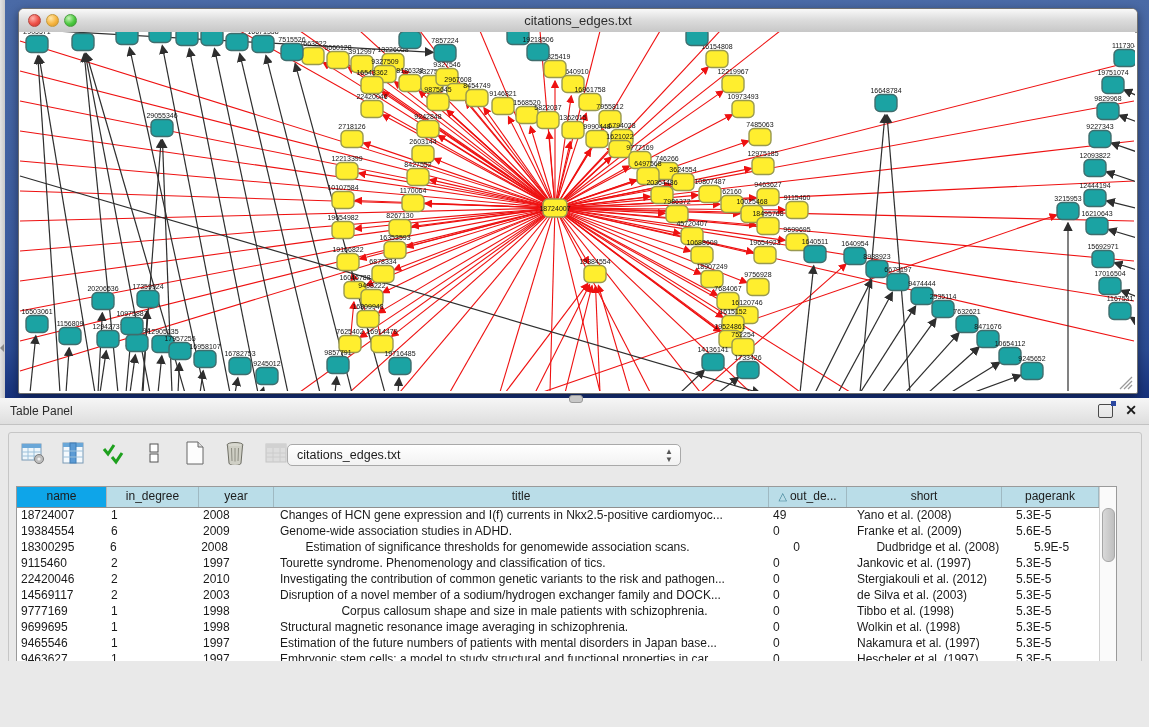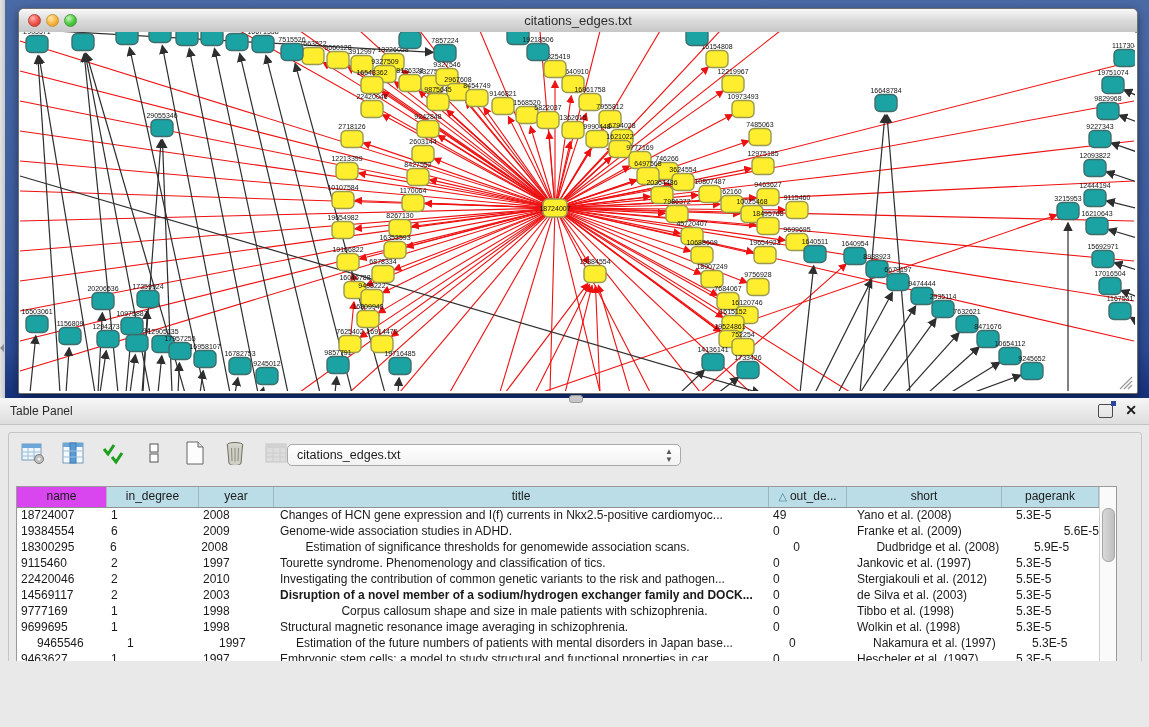--- a/index.html
+++ b/index.html
@@ -37,21 +37,21 @@
   #fx-label{font-size:14px;font-style:italic;font-family:"Liberation Serif",serif;color:#222;margin:0 6px;vertical-align:middle;}
   #sheet-select{position:absolute;left:278px;top:11px;width:394px;height:22px;background:linear-gradient(#ffffff,#f2f2f2);
     border:1px solid #a9a9a9;border-radius:5px;box-sizing:border-box;}
   #sheet-select .val{position:absolute;left:9px;top:3px;font-size:12.5px;color:#1c1c1c;}
   #sheet-select .arrows{position:absolute;right:7px;top:3px;color:#555;font-size:8px;line-height:8px;text-align:center;}
   
   #tablewrap{position:absolute;left:7px;top:53px;width:1101px;height:183px;background:#fff;border:1px solid #9a9a9a;box-sizing:border-box;}
   #thead{display:flex;height:20px;border-bottom:1px solid #8f8f8f;}
   .hcell{box-sizing:border-box;height:20px;line-height:19px;font-size:12px;color:#1c1c1c;text-align:center;
     background:#badde8;border-right:1px solid #9fb9c2;overflow:hidden;white-space:nowrap;}
-  .hcell.first{background:#d946ef;border-right:1px solid #b5b5b5;}
+  .hcell.first{background:#0ea5e9;border-right:1px solid #b5b5b5;}
   .hcell .sort{color:#3f8196;font-size:11px;}
   #tbody .trow{display:flex;height:16px;}
   .tcell{box-sizing:border-box;height:16px;line-height:15px;font-size:12px;color:#1a1a1a;
     overflow:hidden;white-space:nowrap;}
   #vscroll{position:absolute;right:0;top:0;width:17px;height:181px;background:#fafafa;border-left:1px solid #d0d0d0;box-sizing:border-box;}
   #vthumb{position:absolute;left:2px;top:21px;width:11px;height:52px;border-radius:6px;
     background:linear-gradient(90deg,#d9d9d9,#bfbfbf);border:1px solid #a6a6a6;}
   
   #tabbar{position:absolute;left:0;top:284px;width:100%;height:24px;text-align:center;}
   .seg{display:inline-flex;border:1px solid #9a9a9a;border-radius:5px;overflow:hidden;background:#fff;}
@@ -859,21 +859,21 @@
               <div class="tcell" style="width: 155px; padding-left: 10px;">Yano et al. (2008)</div>
               <div class="tcell" style="width: 97px; padding-left: 14px;">5.3E-5</div>
             </div>
             <div class="trow">
               <div class="tcell" style="width: 90px; padding-left: 4px;">19384554</div>
               <div class="tcell" style="width: 92px; padding-left: 4px;">6</div>
               <div class="tcell" style="width: 75px; padding-left: 4px;">2009</div>
               <div class="tcell" style="width: 495px; padding-left: 6px;">Genome-wide association studies in ADHD.</div>
               <div class="tcell" style="width: 78px; padding-left: 4px;">0</div>
               <div class="tcell" style="width: 155px; padding-left: 10px;">Franke et al. (2009)</div>
-              <div class="tcell" style="width: 97px; padding-left: 14px; text-align: right;">5.6E-5</div>
+              <div class="tcell" style="width: 97px; padding-left: 14px;">5.6E-5</div>
             </div>
             <div class="trow">
               <div class="tcell" style="width: 90px; padding-left: 4px;">18300295</div>
               <div class="tcell" style="width: 92px; padding-left: 4px;">6</div>
               <div class="tcell" style="width: 75px; padding-left: 4px;">2008</div>
               <div class="tcell" style="width: 495px; padding-left: 6px; margin-left: 28px;">Estimation of significance thresholds for genomewide association scans.</div>
               <div class="tcell" style="width: 78px; padding-left: 4px;">0</div>
               <div class="tcell" style="width: 155px; padding-left: 10px;">Dudbridge et al. (2008)</div>
               <div class="tcell" style="width: 97px; padding-left: 14px;">5.9E-5</div>
             </div>
@@ -892,21 +892,21 @@
               <div class="tcell" style="width: 75px; padding-left: 4px;">2010</div>
               <div class="tcell" style="width: 495px; padding-left: 6px;">Investigating the contribution of common genetic variants to the risk and pathogen...</div>
               <div class="tcell" style="width: 78px; padding-left: 4px;">0</div>
               <div class="tcell" style="width: 155px; padding-left: 10px;">Stergiakouli et al. (2012)</div>
               <div class="tcell" style="width: 97px; padding-left: 14px;">5.5E-5</div>
             </div>
             <div class="trow">
               <div class="tcell" style="width: 90px; padding-left: 4px;">14569117</div>
               <div class="tcell" style="width: 92px; padding-left: 4px;">2</div>
               <div class="tcell" style="width: 75px; padding-left: 4px;">2003</div>
-              <div class="tcell" style="width: 495px; padding-left: 6px; font-weight: bold;">Disruption of a novel member of a sodium/hydrogen exchanger family and DOCK...</div>
+              <div class="tcell" style="width: 495px; padding-left: 6px;">Disruption of a novel member of a sodium/hydrogen exchanger family and DOCK...</div>
               <div class="tcell" style="width: 78px; padding-left: 4px;">0</div>
               <div class="tcell" style="width: 155px; padding-left: 10px;">de Silva et al. (2003)</div>
               <div class="tcell" style="width: 97px; padding-left: 14px;">5.3E-5</div>
             </div>
             <div class="trow">
               <div class="tcell" style="width: 90px; padding-left: 4px;">9777169</div>
               <div class="tcell" style="width: 92px; padding-left: 4px;">1</div>
               <div class="tcell" style="width: 75px; padding-left: 4px;">1998</div>
               <div class="tcell" style="width: 495px; padding-left: 6px; text-align: center;">Corpus callosum shape and size in male patients with schizophrenia.</div>
               <div class="tcell" style="width: 78px; padding-left: 4px;">0</div>
@@ -916,21 +916,21 @@
             <div class="trow">
               <div class="tcell" style="width: 90px; padding-left: 4px;">9699695</div>
               <div class="tcell" style="width: 92px; padding-left: 4px;">1</div>
               <div class="tcell" style="width: 75px; padding-left: 4px;">1998</div>
               <div class="tcell" style="width: 495px; padding-left: 6px;">Structural magnetic resonance image averaging in schizophrenia.</div>
               <div class="tcell" style="width: 78px; padding-left: 4px;">0</div>
               <div class="tcell" style="width: 155px; padding-left: 10px;">Wolkin et al. (1998)</div>
               <div class="tcell" style="width: 97px; padding-left: 14px;">5.3E-5</div>
             </div>
             <div class="trow">
-              <div class="tcell" style="width: 90px; padding-left: 4px; margin-left: 16px;">9465546</div>
+              <div class="tcell" style="width: 90px; padding-left: 4px;">9465546</div>
               <div class="tcell" style="width: 92px; padding-left: 4px;">1</div>
               <div class="tcell" style="width: 75px; padding-left: 4px;">1997</div>
               <div class="tcell" style="width: 495px; padding-left: 6px;">Estimation of the future numbers of patients with mental disorders in Japan base...</div>
               <div class="tcell" style="width: 78px; padding-left: 4px;">0</div>
               <div class="tcell" style="width: 155px; padding-left: 10px;">Nakamura et al. (1997)</div>
               <div class="tcell" style="width: 97px; padding-left: 14px;">5.3E-5</div>
             </div>
             <div class="trow">
               <div class="tcell" style="width: 90px; padding-left: 4px;">9463627</div>
               <div class="tcell" style="width: 92px; padding-left: 4px;">1</div>

